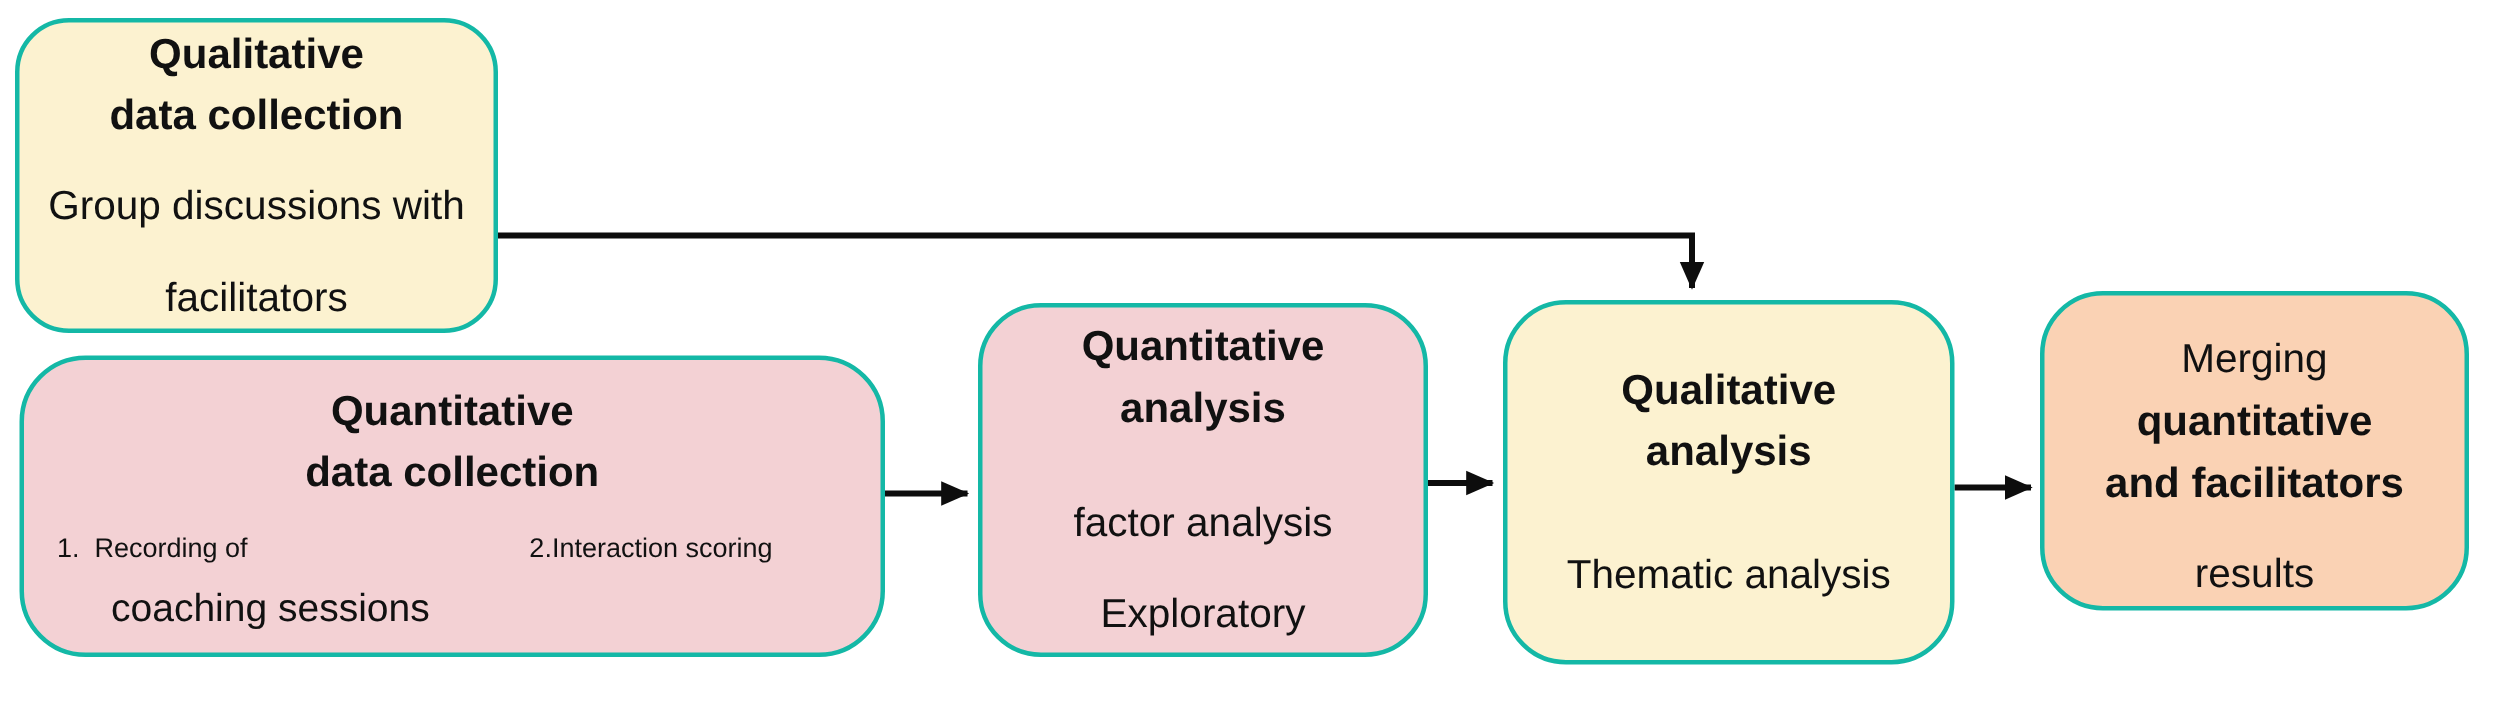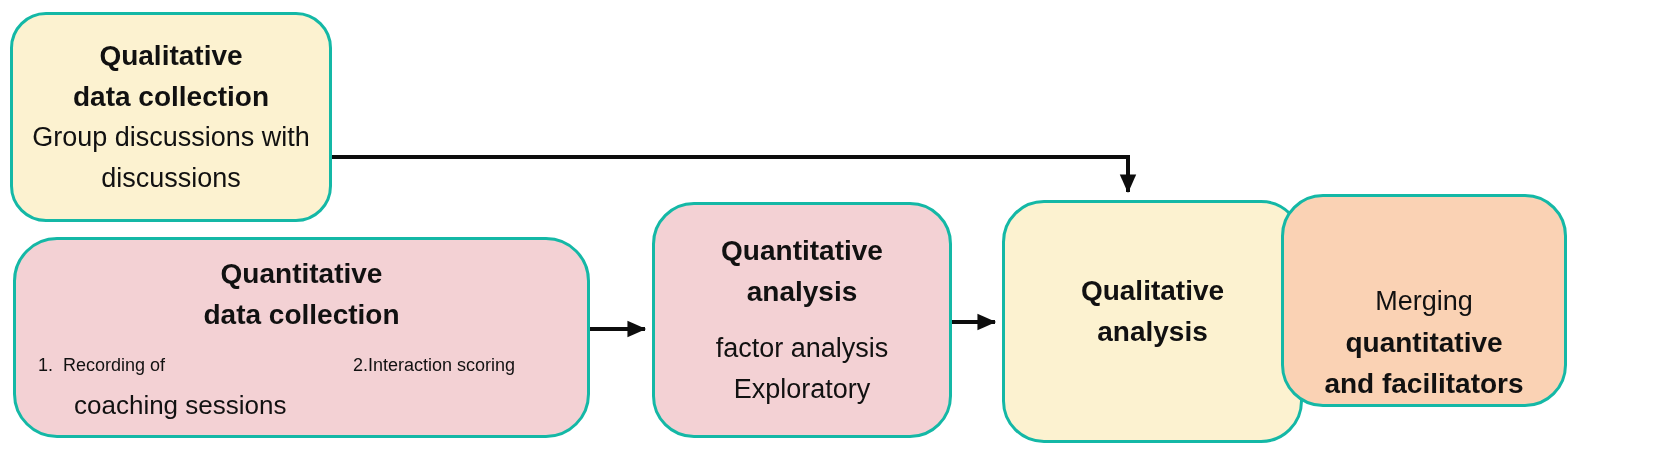--- a/index.html
+++ b/index.html
@@ -21,27 +21,27 @@
   .node {
     position: absolute;
     box-sizing: border-box;
     border: 3px solid #14b8a6;
     display: flex;
     flex-direction: column;
     align-items: center;
     text-align: center;
   }
   .node .t { font-weight: 700; font-size: 28px; line-height: 41px; white-space: pre; }
-  .node .b { font-weight: 400; font-size: 27px; line-height: 41px; white-space: pre; }
+  .node .b { font-weight: 400; font-size: 27px; line-height: 41px; white-space: pre; margin-top: 20px; }
 
   .node-1 { left: 10px;  top: 12px;  width: 322px; height: 210px; border-radius: 36px; justify-content: center; }
   .node-2 { left: 13px;  top: 237px; width: 577px; height: 201px; border-radius: 44px; padding-top: 13px; align-items: stretch; text-align: center; }
   .node-3 { left: 652px; top: 202px; width: 300px; height: 236px; border-radius: 42px; justify-content: center; }
   .node-4 { left: 1002px; top: 200px; width: 301px; height: 243px; border-radius: 42px; justify-content: center; }
-  .node-5 { left: 1281px; top: 194px; width: 286px; height: 213px; border-radius: 42px; justify-content: flex-end; }
+  .node-5 { left: 1360px; top: 194px; width: 286px; height: 213px; border-radius: 42px; justify-content: center; }
 
   .node-3 .gap { height: 16px; }
   .node-4 .gap { height: 22px; }
 
   .list-row1 {
     display: flex;
     justify-content: space-between;
     margin-top: 10px;
     padding: 0 72px 0 22px;
     font-size: 18px;
@@ -72,21 +72,21 @@
     <polyline points="332,157 1128,157 1128,192" fill="none" stroke="#0d0d0d" stroke-width="4" marker-end="url(#arrow)"></polyline>
     <line x1="590" y1="329" x2="645" y2="329" stroke="#0d0d0d" stroke-width="4" marker-end="url(#arrow)"></line>
     <line x1="952" y1="322" x2="995" y2="322" stroke="#0d0d0d" stroke-width="4" marker-end="url(#arrow)"></line>
     <line x1="1303" y1="325" x2="1354" y2="325" stroke="#0d0d0d" stroke-width="4" marker-end="url(#arrow)"></line>
   </svg>
 
   <div class="node node-1" style="background-color: rgb(252, 242, 208);">
     <div class="t">Qualitative</div>
     <div class="t">data collection</div>
     <div class="b">Group discussions with</div>
-    <div class="b">discussions</div>
+    <div class="b">facilitators</div>
   </div>
 
   <div class="node node-2" style="background-color: rgb(243, 209, 212);">
     <div class="t">Quantitative</div>
     <div class="t">data collection</div>
     <div class="list-row1">
       <span>1.  Recording of</span>
       <span>2.Interaction scoring</span>
     </div>
     <div class="list-row2">coaching sessions</div>
@@ -97,21 +97,23 @@
     <div class="t">analysis</div>
     <div class="gap"></div>
     <div class="b">factor analysis</div>
     <div class="b">Exploratory</div>
   </div>
 
   <div class="node node-4" style="background-color: rgb(252, 242, 208);">
     <div class="t">Qualitative</div>
     <div class="t">analysis</div>
     <div class="gap"></div>
+    <div class="b">Thematic analysis</div>
   </div>
 
   <div class="node node-5" style="background-color: rgb(250, 210, 180);">
     <div class="b">Merging</div>
     <div class="t">quantitative</div>
     <div class="t">and facilitators</div>
+    <div class="b">results</div>
   </div>
 
 </div>
 
 </body></html>

